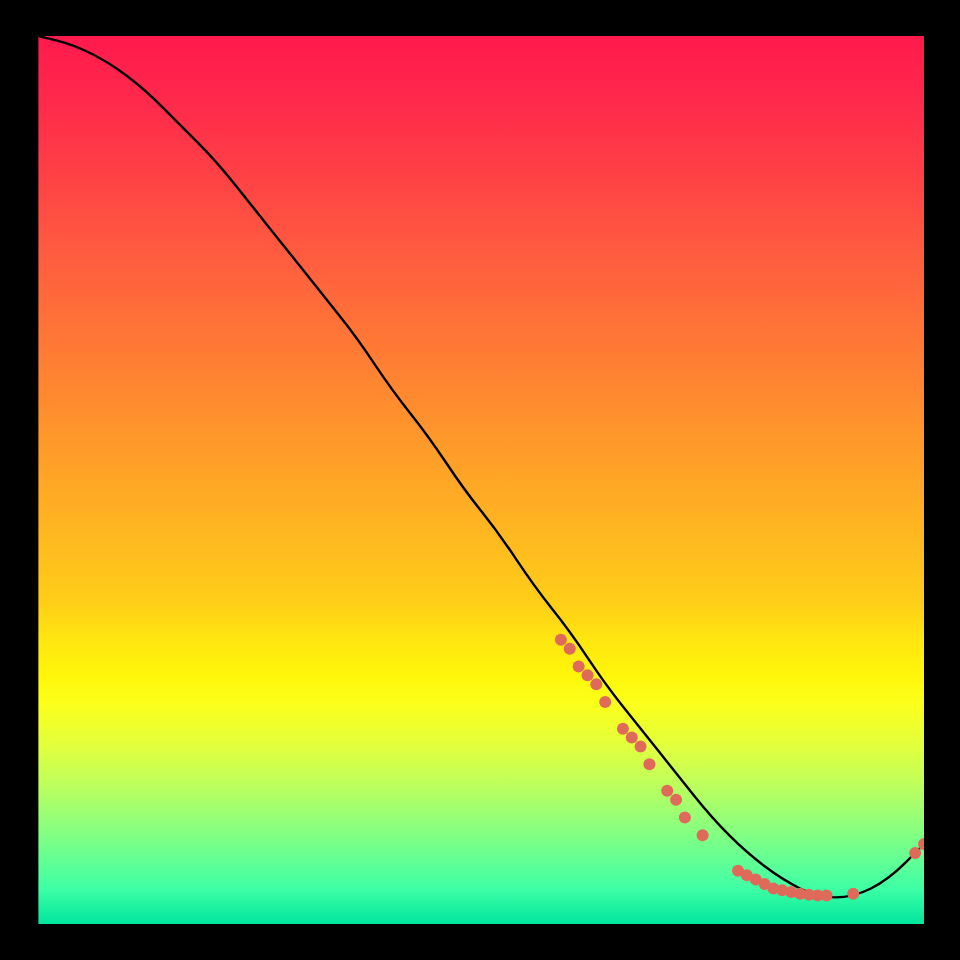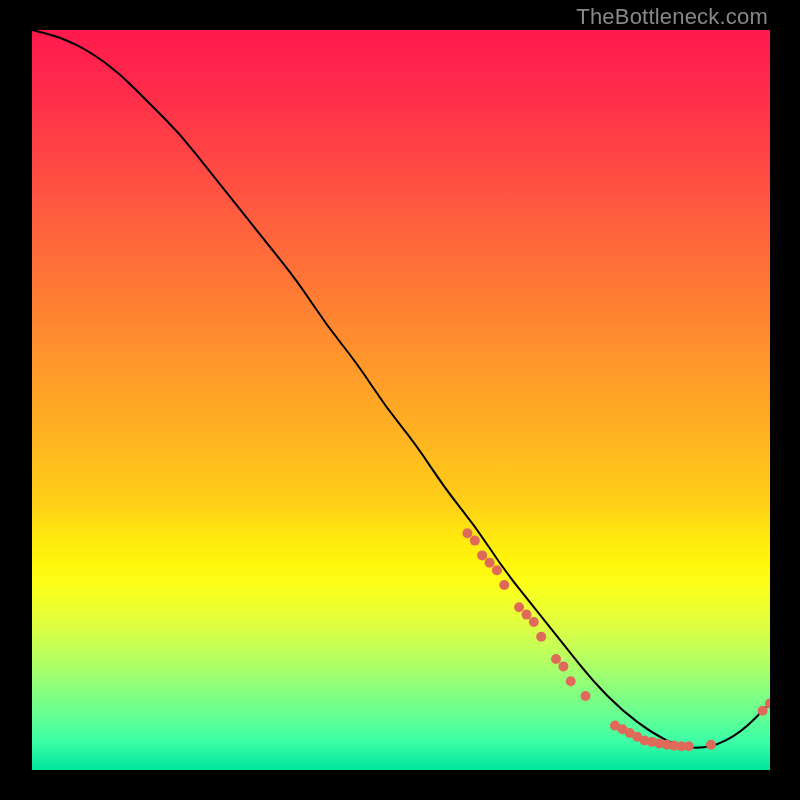--- a/index.html
+++ b/index.html
@@ -59,21 +59,20 @@
     left: 0;
     top: 0;
     width: 738px;
     height: 740px;
   }
 </style>
 </head>
 <body>
 
 <div class="chart-container">
-  <div class="watermark">TheBottleneck.com</div>
   <div class="plot-area">
     <svg class="curve-layer" viewBox="0 0 738 740" preserveAspectRatio="none">
       <path id="curve-path" fill="none" stroke="#000000" stroke-width="2" stroke-linejoin="round" stroke-linecap="round" d="M 0.0 0.0 Q 0.0 0.0 14.8 3.7 Q 29.5 7.4 44.3 14.8 Q 59.0 22.2 73.8 33.3 Q 88.6 44.4 103.3 59.2 Q 118.1 74.0 132.8 88.8 Q 147.6 103.6 162.4 122.1 Q 177.1 140.6 191.9 159.1 Q 206.6 177.6 221.4 196.1 Q 236.2 214.6 250.9 233.1 Q 265.7 251.6 280.4 273.8 Q 295.2 296.0 310.0 314.5 Q 324.7 333.0 339.5 355.2 Q 354.2 377.4 369.0 395.9 Q 383.8 414.4 398.5 436.6 Q 413.3 458.8 428.0 477.3 Q 442.8 495.8 457.6 518.0 Q 472.3 540.2 487.1 558.7 Q 501.8 577.2 516.6 595.7 Q 531.4 614.2 546.1 632.7 Q 560.9 651.2 575.6 666.0 Q 590.4 680.8 605.2 691.9 Q 619.9 703.0 634.7 710.4 Q 649.4 717.8 664.2 717.8 Q 679.0 717.8 693.7 710.4 Q 708.5 703.0 723.2 688.2 T 738.0 673.4"></path>
       <g id="scatter-group">
           <circle cx="435.4" cy="503.2" r="5" fill="#e06a5a"></circle>
           <circle cx="442.8" cy="510.6" r="5" fill="#e06a5a"></circle>
           <circle cx="450.2" cy="525.4" r="5" fill="#e06a5a"></circle>
           <circle cx="457.6" cy="532.8" r="5" fill="#e06a5a"></circle>
           <circle cx="464.9" cy="540.2" r="5" fill="#e06a5a"></circle>
           <circle cx="472.3" cy="555.0" r="5" fill="#e06a5a"></circle>

